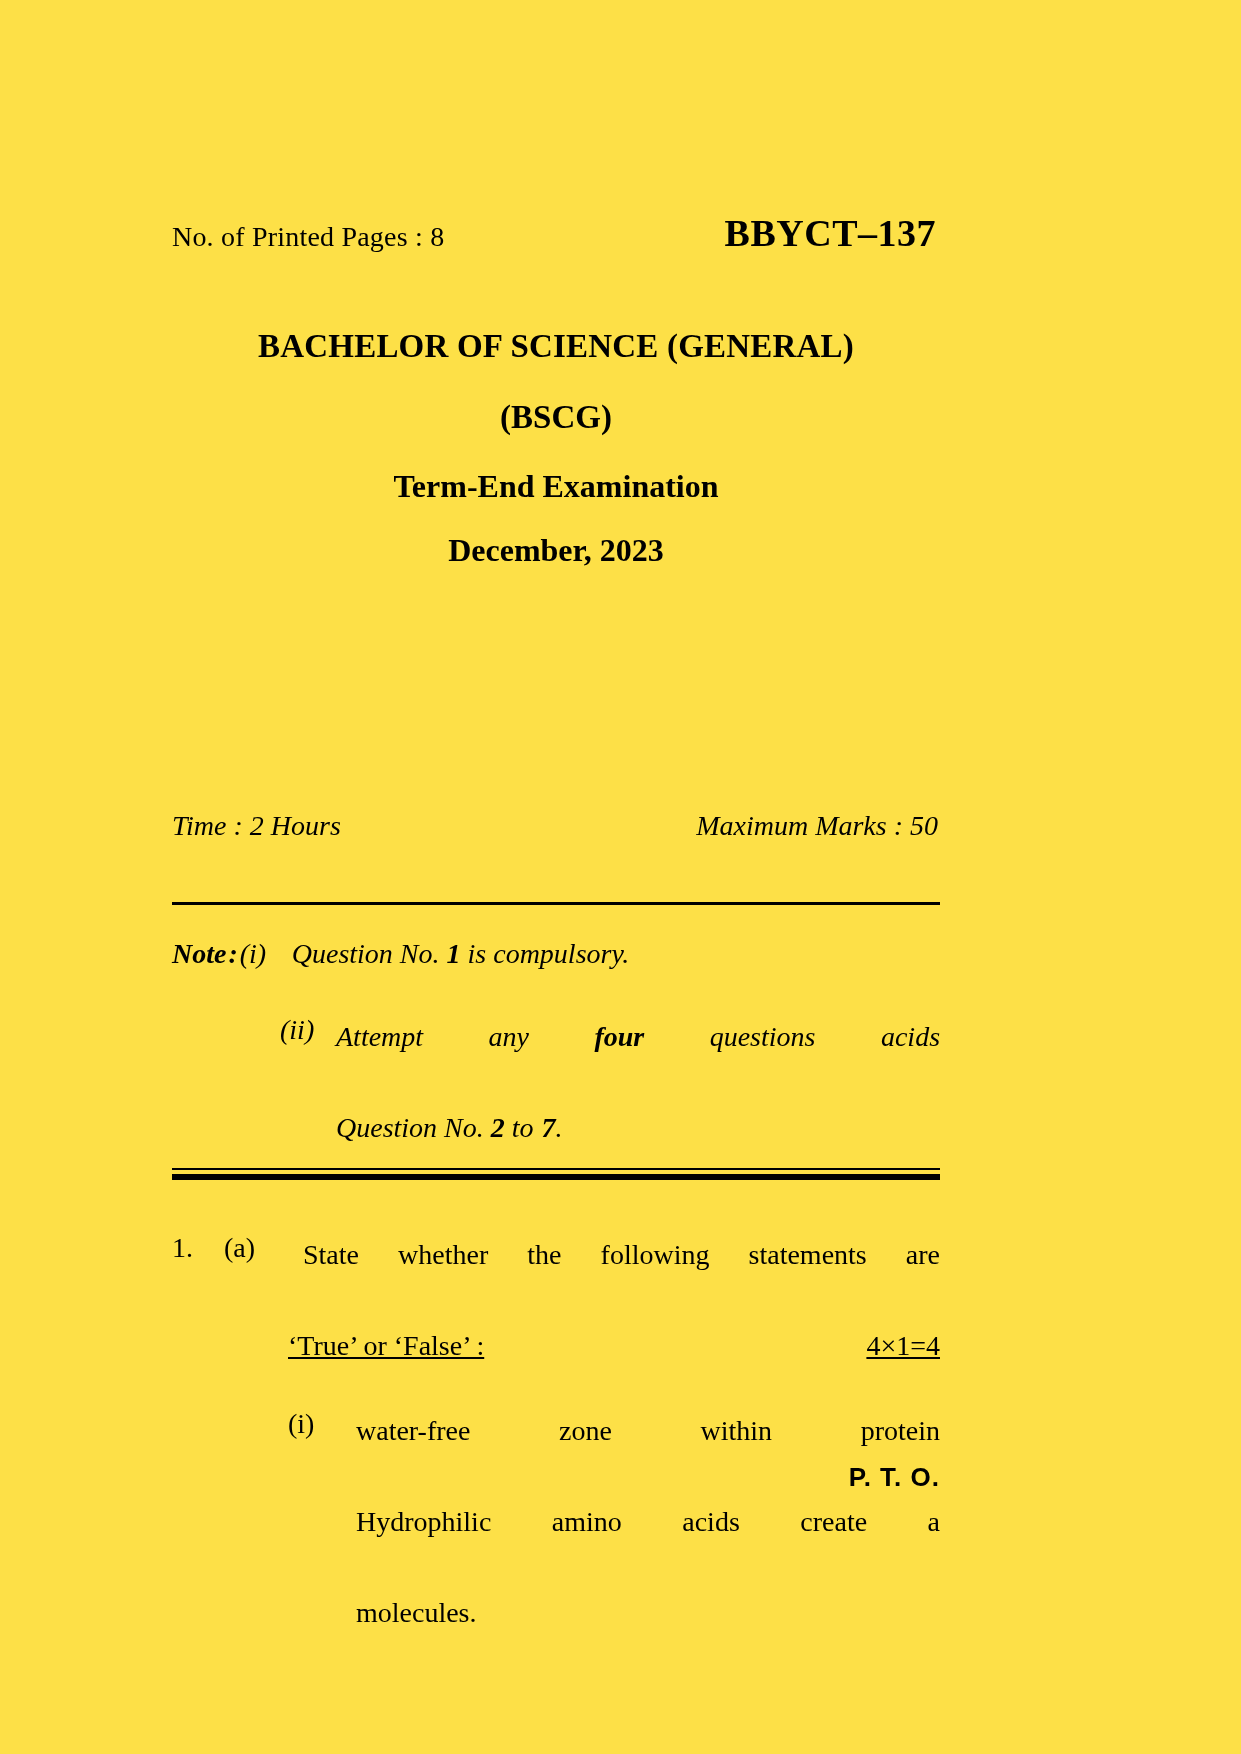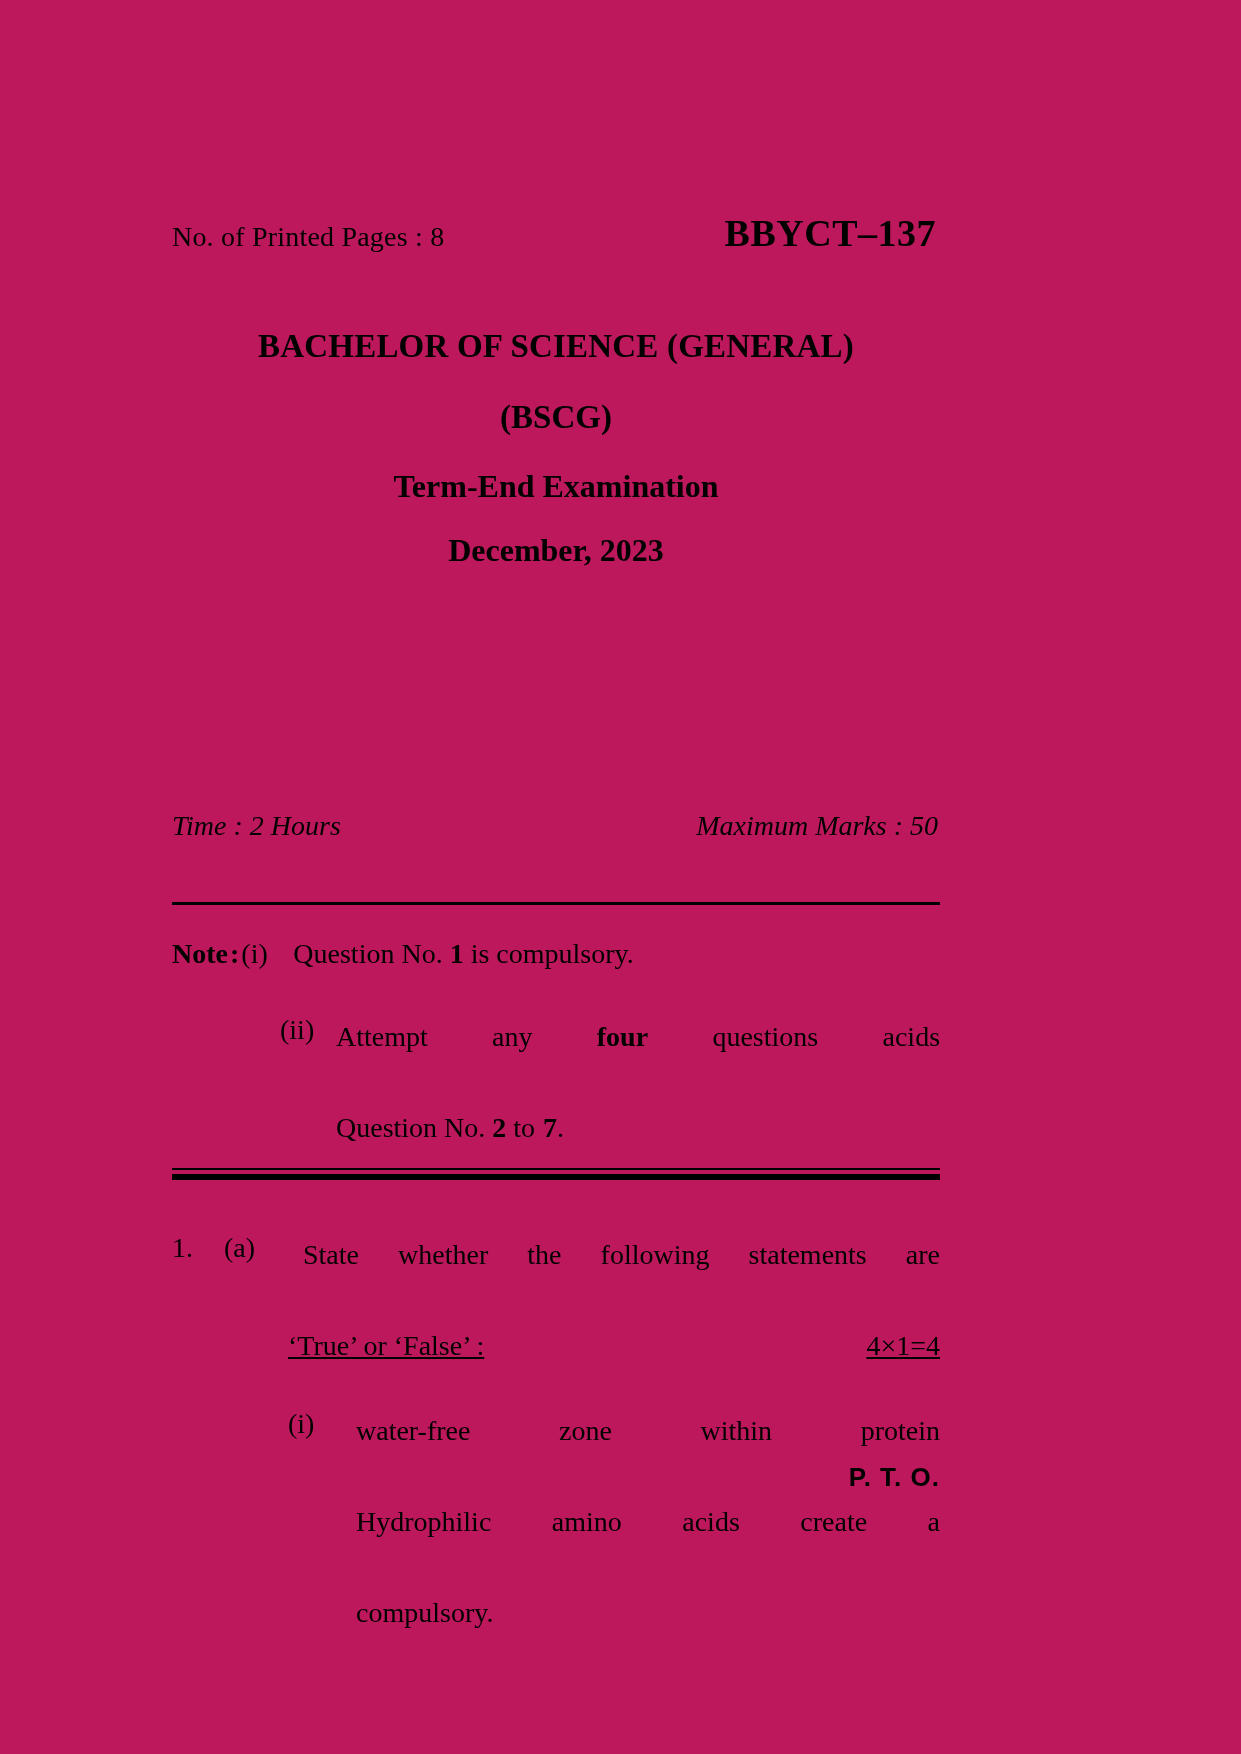--- a/index.html
+++ b/index.html
@@ -4,21 +4,21 @@
 <style>
   html, body {
     margin: 0;
     padding: 0;
     background: #ffffff;
   }
   .page {
     position: relative;
     width: 1241px;
     height: 1754px;
-    background: #be185d;
+    background: #fde047;
     margin: 0 auto;
     font-family: "Liberation Serif", "DejaVu Serif", serif;
     color: #000000;
     overflow: hidden;
   }
   .content {
     position: absolute;
     left: 172px;
     top: 0;
     width: 768px;
@@ -130,20 +130,21 @@
     height: 0;
     border-top: 6px solid #000;
   }
 
   
   .note-block {
     position: absolute;
     top: 938px;
     left: 0;
     width: 768px;
+    font-style: italic;
     font-size: 28px;
   }
   .note-row {
     display: flex;
     align-items: flex-start;
   }
   .note-label {
     font-weight: bold;
     white-space: nowrap;
     padding-right: 2px;
@@ -342,21 +343,21 @@
       <div class="sub-row">
         <span class="sub-marker">(i)</span>
         <span class="sub-body">
           <div class="sub-para">
             <span class="stretch">water-free zone within protein</span>
           </div>
           <div class="sub-para">
             <span class="stretch">Hydrophilic amino acids create a</span>
           </div>
           <div class="sub-para-last">
-            <span>compulsory.</span>
+            <span>molecules.</span>
           </div>
         </span>
       </div>
     </div>
 
     <div class="pto">P. T. O.</div>
 
   </div>
 </div>
 

